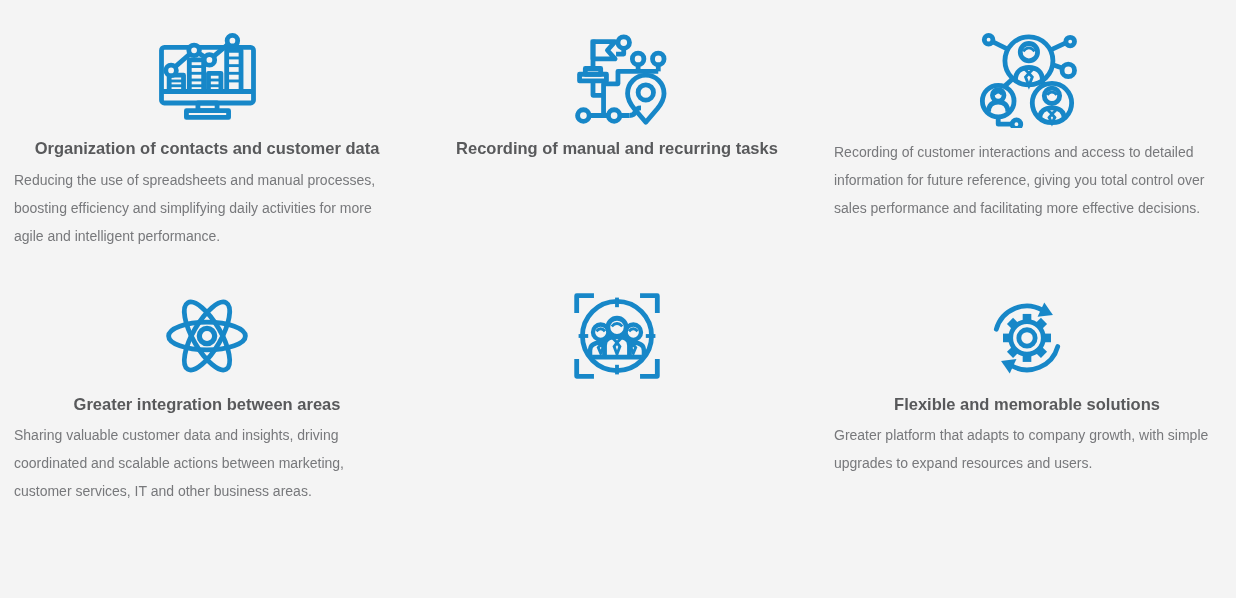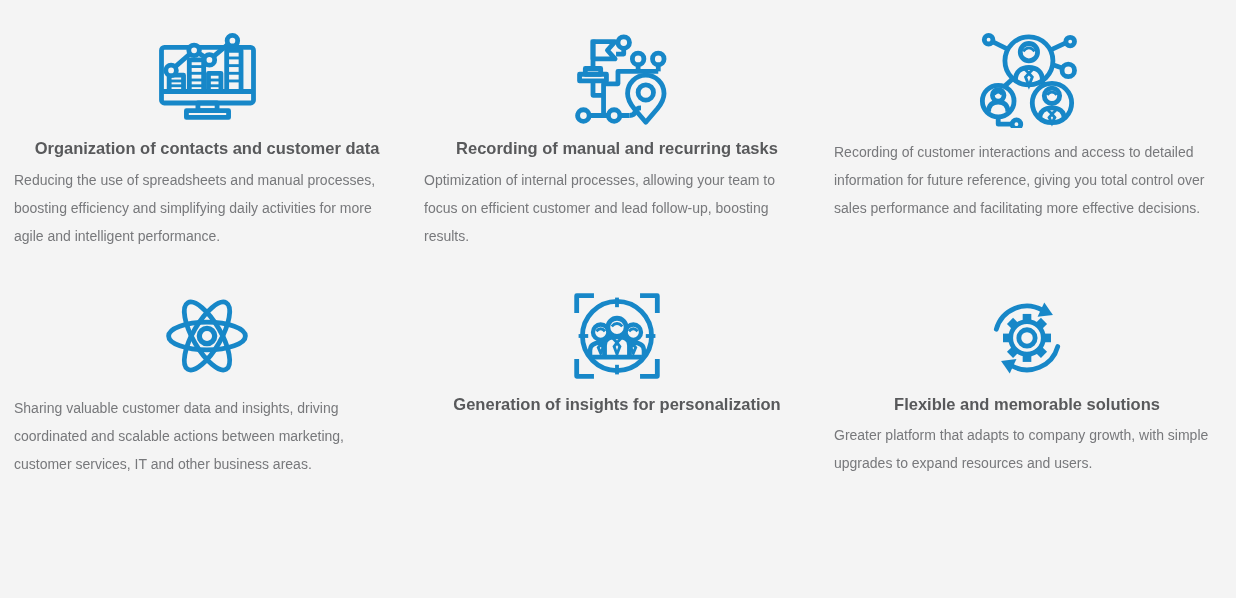--- a/index.html
+++ b/index.html
@@ -106,21 +106,20 @@
         <path class="stroke" d="M98,41 H56 V54 H41 V86"></path>
         <path class="stroke" d="M12,87 H68"></path>
         <path class="stroke" d="M68,87 q5,0 6,-4 q1,-4 6,-4"></path>
         <circle class="bgfill" cx="20" cy="87" r="6"></circle>
         <circle class="bgfill" cx="52" cy="87" r="6"></circle>
         <path class="stroke" d="M85,45 c-10.5,0 -19,8.5 -19,19 c0,6 3,11 7,16 l12,14 l12,-14 c4,-5 7,-10 7,-16 c0,-10.5 -8.5,-19 -19,-19 z"></path>
         <circle class="stroke" cx="85" cy="63" r="8"></circle>
       </svg>
     </div>
     <h3>Recording of manual and recurring tasks</h3>
-    <p>Optimization of internal processes, allowing your team to focus on efficient customer and lead follow-up, boosting results.</p>
   </section>
 
   <section class="card">
     <div class="icon-wrap">
       <svg width="108" height="96" viewBox="0 0 112 100">
         <line class="stroke" x1="40" y1="20" x2="20" y2="10"></line>
         <circle class="bgfill" cx="16" cy="8" r="4.5"></circle>
         <line class="stroke" x1="78" y1="20" x2="97" y2="11"></line>
         <circle class="bgfill" cx="101" cy="10" r="4.5"></circle>
         <line class="stroke" x1="80" y1="33" x2="94" y2="38"></line>
@@ -152,20 +151,21 @@
 
   <section class="card">
     <div class="icon-wrap">
       <svg width="96" height="96" viewBox="0 0 100 100">
         <ellipse class="stroke" cx="50" cy="50" rx="40" ry="14.5"></ellipse>
         <ellipse class="stroke" cx="50" cy="50" rx="40" ry="14.5" transform="rotate(60 50 50)"></ellipse>
         <ellipse class="stroke" cx="50" cy="50" rx="40" ry="14.5" transform="rotate(120 50 50)"></ellipse>
         <circle class="bgfill" cx="50" cy="50" r="8" style="stroke-width:5.5"></circle>
       </svg>
     </div>
+    <h3>Greater integration between areas</h3>
     <p>Sharing valuable customer data and insights, driving coordinated and scalable actions between marketing, customer services, IT and other business areas.</p>
   </section>
 
   <section class="card">
     <div class="icon-wrap">
       <svg width="96" height="96" viewBox="0 0 100 100">
         <path class="stroke" d="M8,26 V8 H26"></path>
         <path class="stroke" d="M74,8 H92 V26"></path>
         <path class="stroke" d="M92,74 V92 H74"></path>
         <path class="stroke" d="M26,92 H8 V74"></path>
@@ -183,21 +183,20 @@
         <path class="bgfill" d="M56,72 V65 c0,-6 4,-8 11,-8 s11,2 11,8 V72" style="stroke-width:4.5"></path>
         <path class="stroke-thin" d="M67,59 l-2.5,3 2.5,6 2.5,-6 z"></path>
         <circle class="bgfill" cx="50" cy="41" r="9.5"></circle>
         <path class="stroke-thin" d="M44.5,40 q5.5,-6 11,0"></path>
         <path class="bgfill" d="M37,72 V60 c0,-7 5,-9 13,-9 s13,2 13,9 V72"></path>
         <path class="stroke-thin" d="M45.5,52 l4.5,5 4.5,-5"></path>
         <path class="stroke-thin" d="M50,57 l-3,4 3,8 3,-8 z"></path>
         <line class="stroke" x1="24" y1="72" x2="76" y2="72"></line>
       </svg>
     </div>
-    <h3>Generation of insights for personalization</h3>
   </section>
 
   <section class="card">
     <div class="icon-wrap">
       <svg width="96" height="96" viewBox="0 0 100 100">
         <g>
           <line class="stroke" style="stroke-width:9" x1="67" y1="52" x2="75" y2="52"></line>
           <line class="stroke" style="stroke-width:9" x1="62" y1="64" x2="67.7" y2="69.7"></line>
           <line class="stroke" style="stroke-width:9" x1="50" y1="69" x2="50" y2="77"></line>
           <line class="stroke" style="stroke-width:9" x1="38" y1="64" x2="32.3" y2="69.7"></line>

